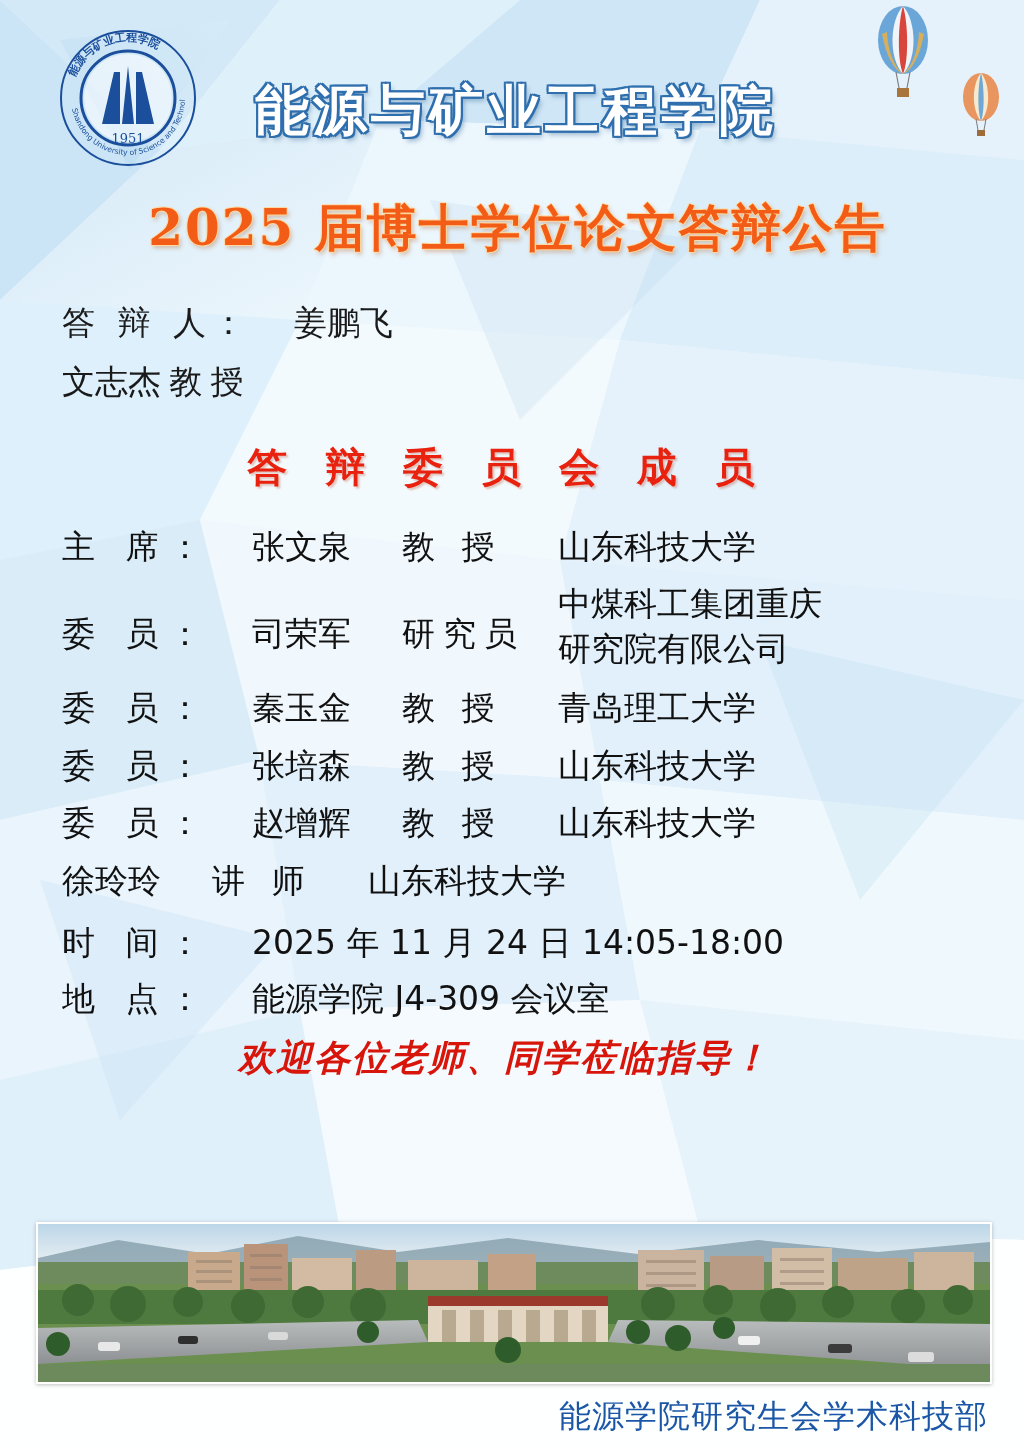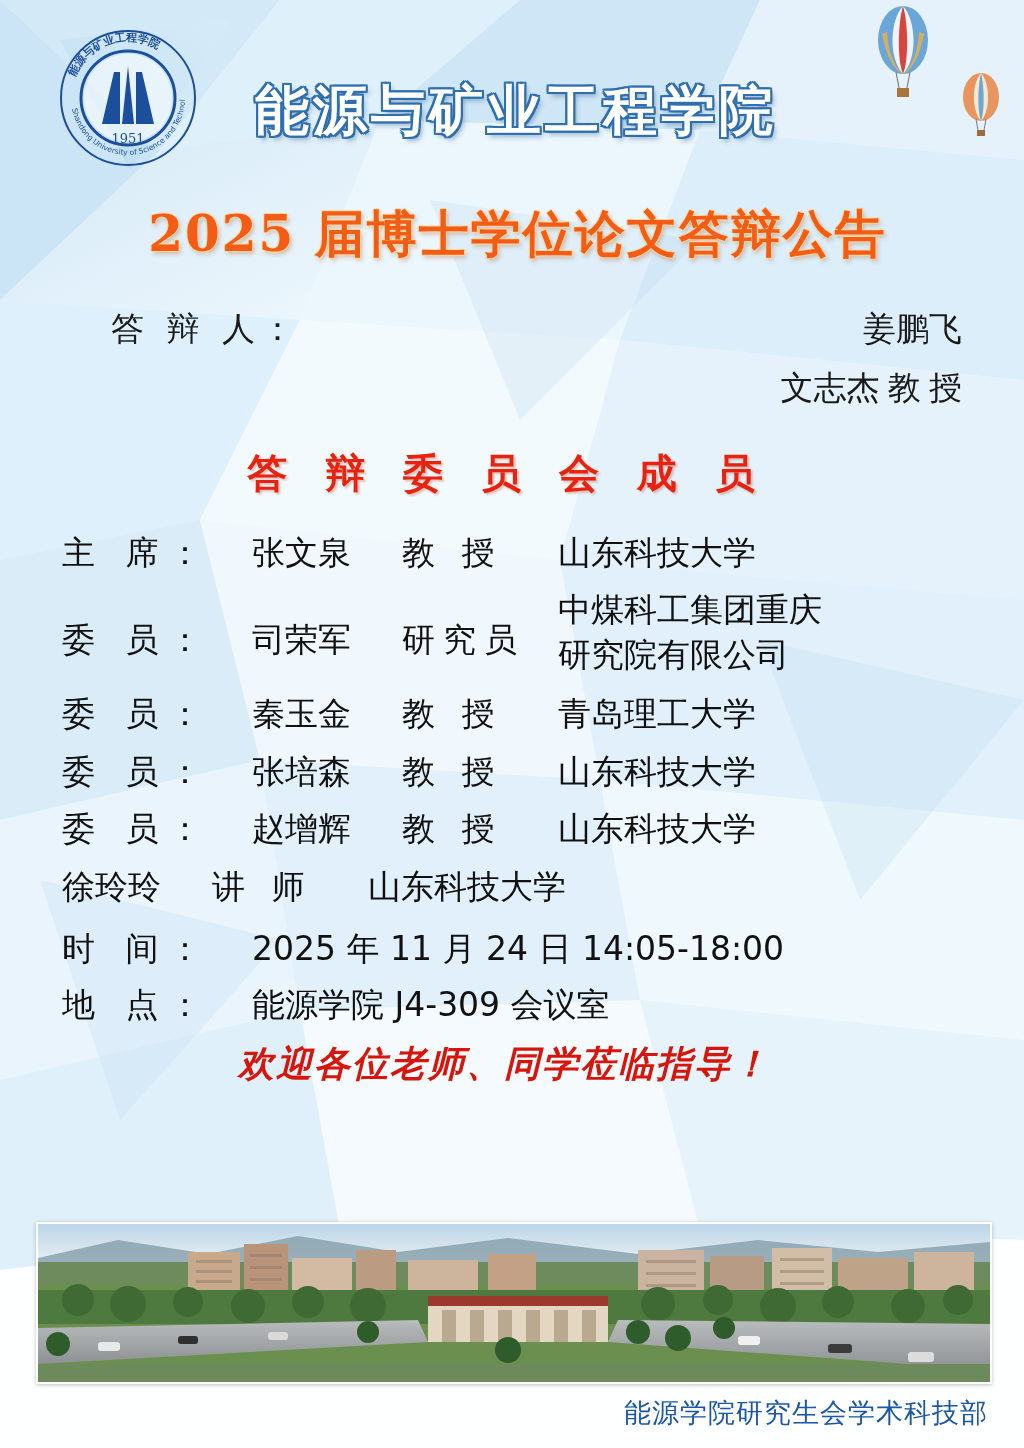--- a/index.html
+++ b/index.html
@@ -59,40 +59,39 @@
     white-space: nowrap;
   }
 
   .balloon-1 { position: absolute; right: 92px; top: 4px; }
   .balloon-2 { position: absolute; right: 22px; top: 72px; }
 
   
   .main-title {
     position: relative;
     text-align: center;
-    margin-top: 6px;
+    margin-top: 0;
     font-family: "DejaVu Serif", "Liberation Serif", serif;
     font-weight: bold;
     font-size: 50px;
     letter-spacing: 2px;
     color: #f25c16;
     text-shadow: 1px 0 0 #ffd9a0, -1px 0 0 #ffd9a0, 0 1px 0 #ffd9a0, 0 -1px 0 #ffd9a0, 2px 3px 4px rgba(170,80,20,.35);
     white-space: nowrap;
     padding-left: 11px;
   }
 
   
   .info {
     position: relative;
     margin: 38px 0 0 62px;
     width: 900px;
     color: #1a1a1a;
     font-size: 33px;
     font-family: "DejaVu Sans", "Liberation Sans", sans-serif;
-    text-align: right;
   }
   .info-row {
     display: flex;
     align-items: flex-start;
     margin-bottom: 12px;
     line-height: 1.42;
   }
   .lbl {
     flex: 0 0 232px;
     letter-spacing: 6px;
@@ -196,21 +195,21 @@
     overflow: hidden;
     background: #6b8f4e;
   }
   .photo svg { display: block; width: 100%; height: 100%; }
 
   
   .footer {
     position: absolute;
     right: 36px;
     top: 1395px;
-    font-size: 27px;
+    font-size: 32px;
     color: #1b57a6;
     font-family: "DejaVu Sans", "Liberation Sans", sans-serif;
     letter-spacing: 1px;
   }
 </style>
 </head>
 <body>
 
 <div class="poster">
 

